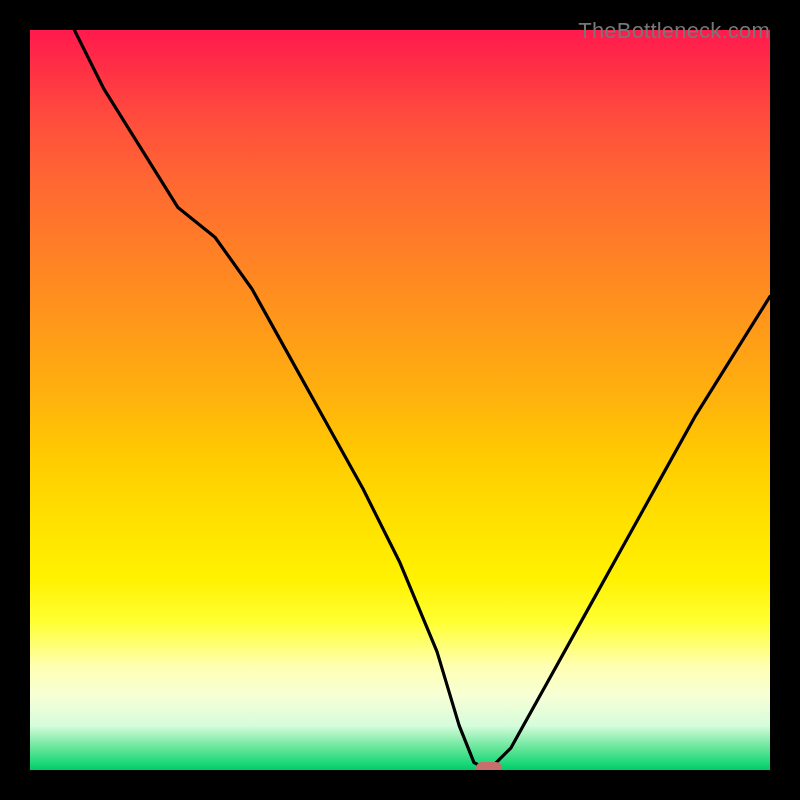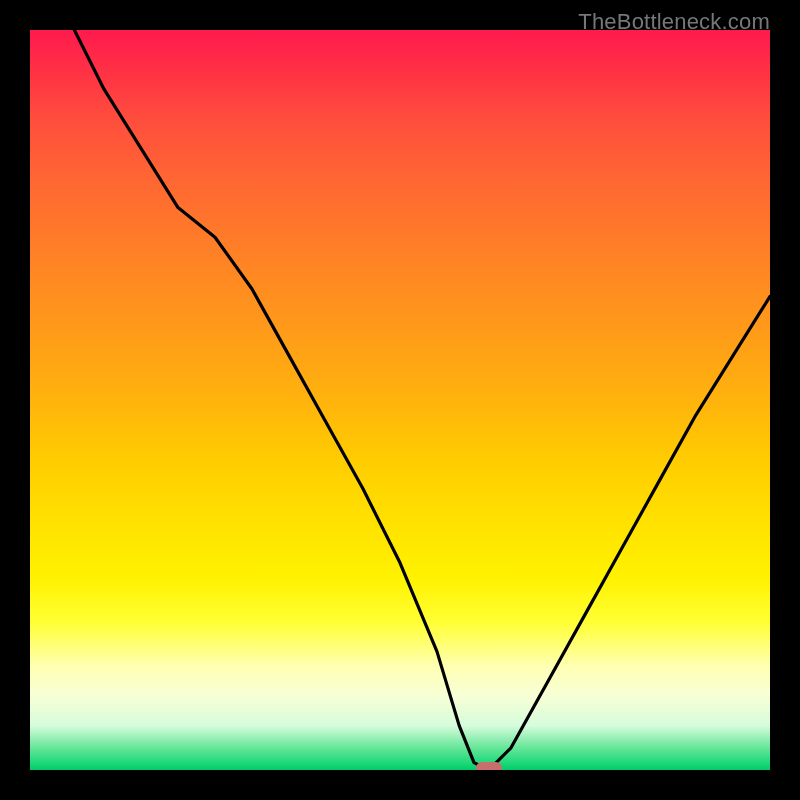--- a/index.html
+++ b/index.html
@@ -55,21 +55,21 @@
   }
   .marker {
     position: absolute;
     width: 26px;
     height: 13px;
     border-radius: 6px;
     background: #c96f6b;
   }
   .watermark {
     position: absolute;
-    top: 9px;
+    top: 18px;
     right: 30px;
     color: #777;
     font-size: 22px;
     font-weight: 500;
     letter-spacing: 0.2px;
   }
 </style>
 </head>
 <body>
 

